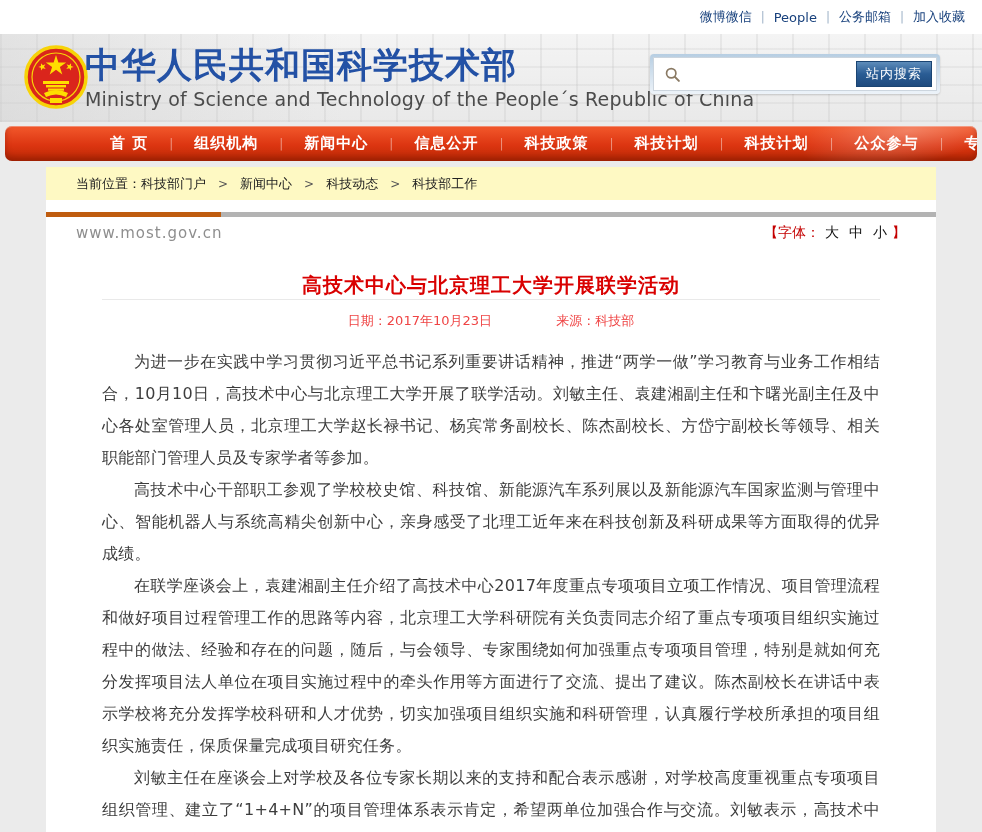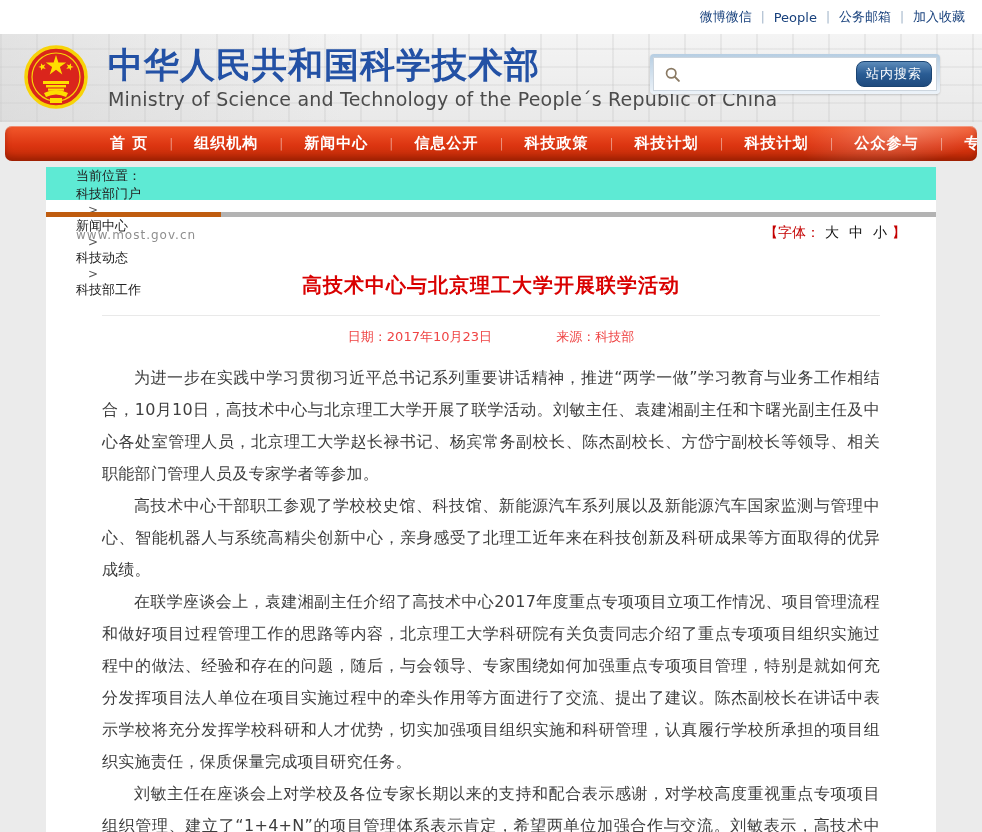--- a/index.html
+++ b/index.html
@@ -22,42 +22,42 @@
   
   .header {
     height:88px; position:relative;
     background:
       linear-gradient(90deg, rgba(205,205,205,.45) 0, rgba(245,245,245,0) 35%),
       repeating-linear-gradient(90deg, rgba(185,185,185,.22) 0 2px, rgba(0,0,0,0) 2px 36px),
       repeating-linear-gradient(0deg, rgba(185,185,185,.18) 0 2px, rgba(0,0,0,0) 2px 18px),
       linear-gradient(#f4f4f4,#e9e9e9);
   }
   .emblem { position:absolute; left:24px; top:9px; width:64px; height:70px; }
-  .htitles { position:absolute; left:108px; top:11px; }
+  .htitles { position:absolute; left:85px; top:11px; }
   .htitle-cn {
     font-size:35px; font-weight:bold; color:#2351a5;
     letter-spacing:1px; line-height:1.15; white-space:nowrap;
   }
   .htitle-en { font-size:19px; color:#4b4b4b; margin-top:3px; letter-spacing:.2px; }
 
   .searchbox {
     position:absolute; right:42px; top:20px; width:290px; height:40px;
     border-radius:4px; padding:3px;
     background:linear-gradient(#b7cee2,#edf3f9);
     box-shadow:0 1px 2px rgba(0,0,0,.18);
   }
   .search-inner {
     background:#fff; border:1px solid #ccd5de; height:34px;
     display:flex; align-items:center; padding:0 4px 0 10px;
   }
   .search-icon { width:17px; height:17px; margin-right:8px; flex:none; }
   .search-input { flex:1; border:none; outline:none; font-size:14px; height:26px; min-width:0; background:transparent; }
   .search-btn {
     width:76px; height:26px; flex:none;
-    border-radius:8px; border:1px solid #1a4472;
+    border-radius:0; border:1px solid #1a4472;
     background:linear-gradient(#5d8cba,#2a5c94 50%,#1e4a7e);
     color:#fff; font-size:13px; cursor:pointer;
     font-family:inherit; letter-spacing:1px;
   }
 
   
   .navbar {
     margin:4px 5px 0; height:35px; border-radius:7px;
     background:linear-gradient(#f3592c,#dc3511 55%,#bd2a04);
     box-shadow: inset 0 -4px 6px rgba(110,18,0,.45), inset 0 1px 0 rgba(255,255,255,.35);
@@ -75,43 +75,43 @@
     padding:0 21px; letter-spacing:1px; white-space:nowrap;
   }
   .nav-sep { color:rgba(255,255,255,.45); font-size:12px; }
 
   
   .container {
     width:890px; margin:6px auto 0; background:#fff;
     min-height:660px; padding-bottom:26px;
   }
   .breadcrumb {
-    height:33px; background:#5eead4;
-    display:flex; align-items:flex-start; padding-left:30px;
-    font-size:13px; color:#222;flex-direction:column;
+    height:33px; background:#fef9c3;
+    display:flex; align-items:center; padding-left:30px;
+    font-size:13px; color:#222;
   }
   .breadcrumb a { color:#222; text-decoration:none; }
   .breadcrumb .bsep { color:#555; margin:0 12px; font-size:12px; }
 
   .rule { display:flex; height:5px; margin-top:12px; }
   .rule .orange { width:175px; background:#bf5c0f; }
   .rule .gray { flex:1; background:#b3b3b3; }
 
   .site-row {
     display:flex; justify-content:space-between; align-items:flex-end;
     padding:7px 30px 0 30px;
   }
-  .site-url { color:#8e8e8e; font-size:12px; letter-spacing:1px; }
+  .site-url { color:#8e8e8e; font-size:15px; letter-spacing:1px; }
   .font-widget { font-size:14px; color:#c40000; white-space:nowrap; }
   .font-widget .opt { color:#111; margin:0 5px; cursor:pointer; }
 
   .article { padding:16px 56px 0; }
   .article-title {
     text-align:center; color:#d90000; font-size:20px; font-weight:bold;
-    margin:14px 0 0; padding-bottom:16px; border-bottom:1px solid #e9e9e9;
+    margin:14px 0 0; border-bottom:1px solid #e9e9e9;
     letter-spacing:1px;
   }
   .meta { text-align:center; color:#ef4444; font-size:13px; margin:12px 0 16px; }
   .meta .grp { margin:0 30px; }
   .body p {
     font-size:16px; line-height:32px; color:#3d3d3d;
     text-indent:2em; margin:0; text-align:justify; letter-spacing:.3px;
   }
 </style>
 </head>

